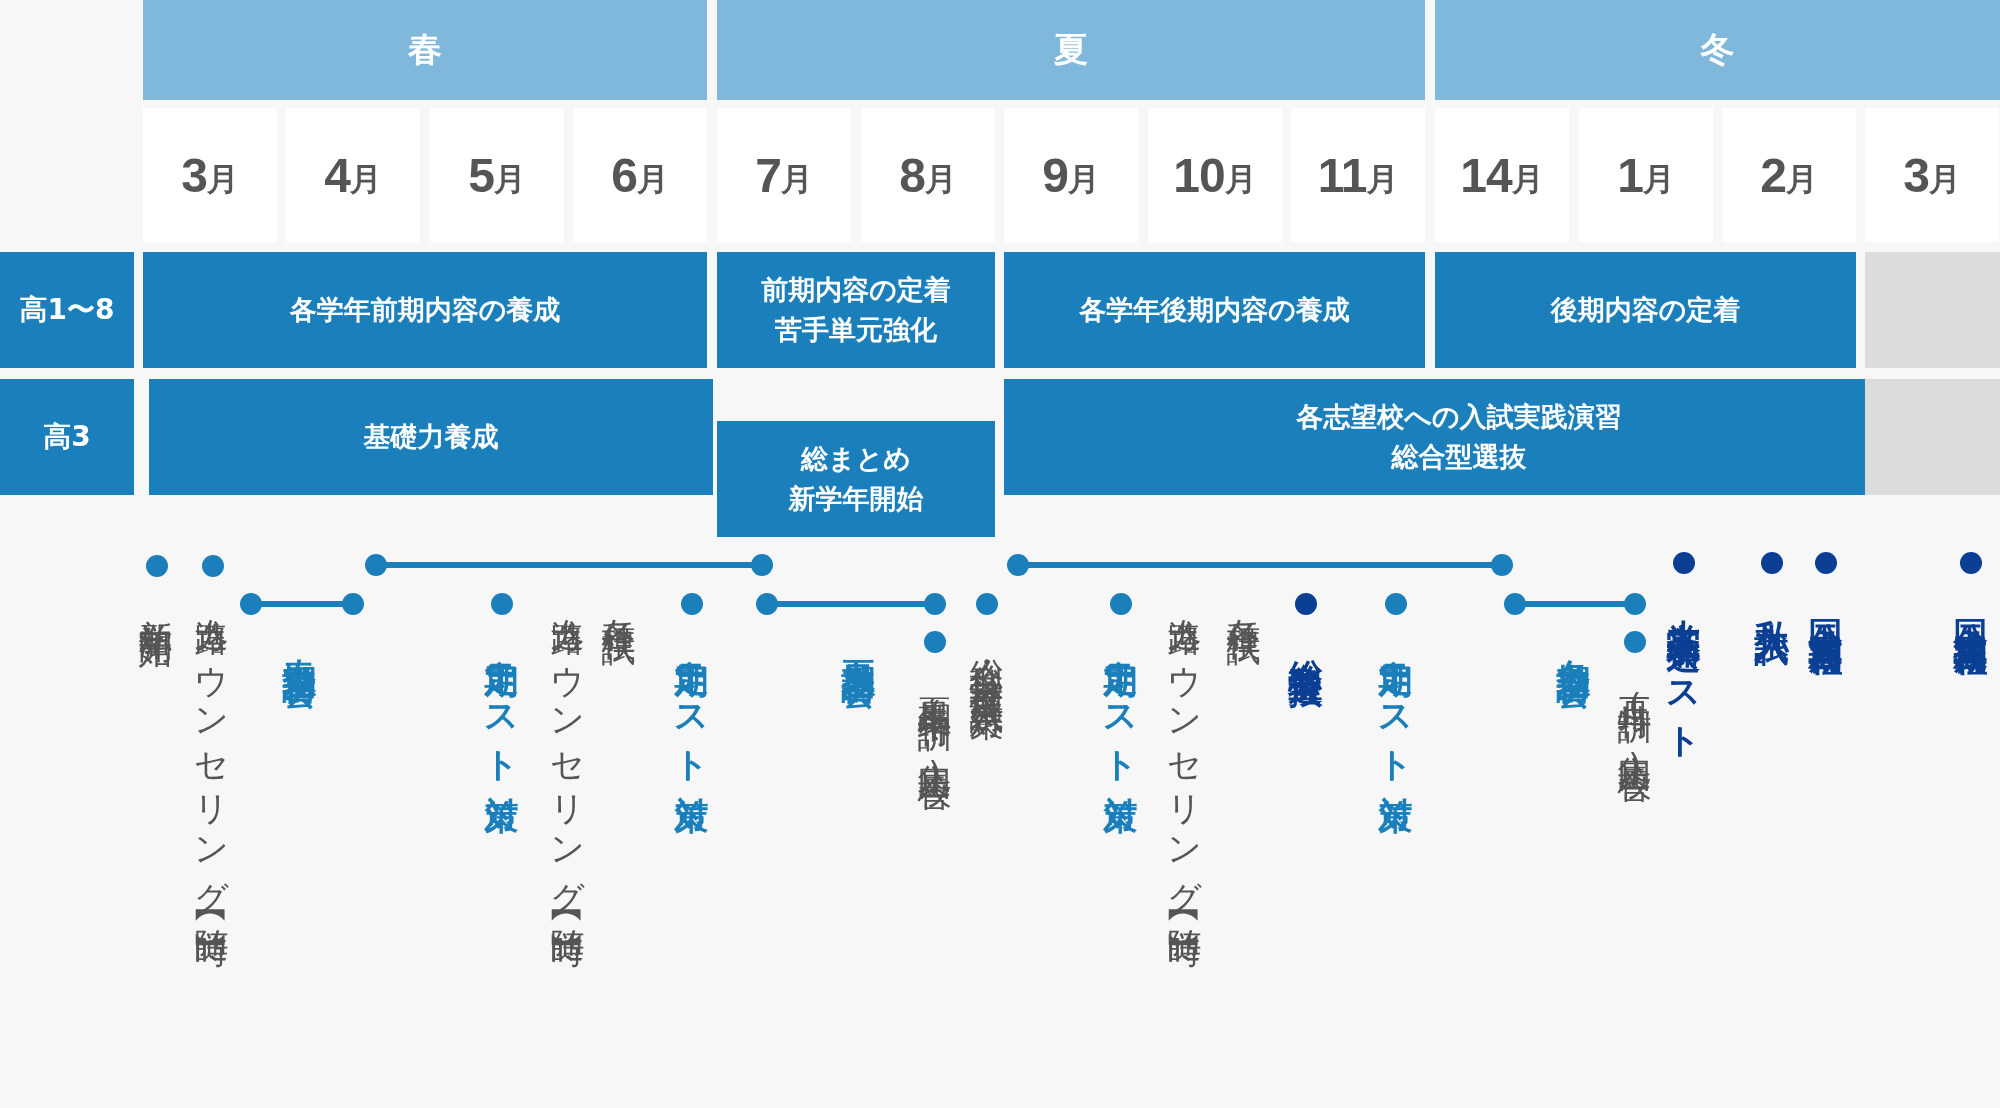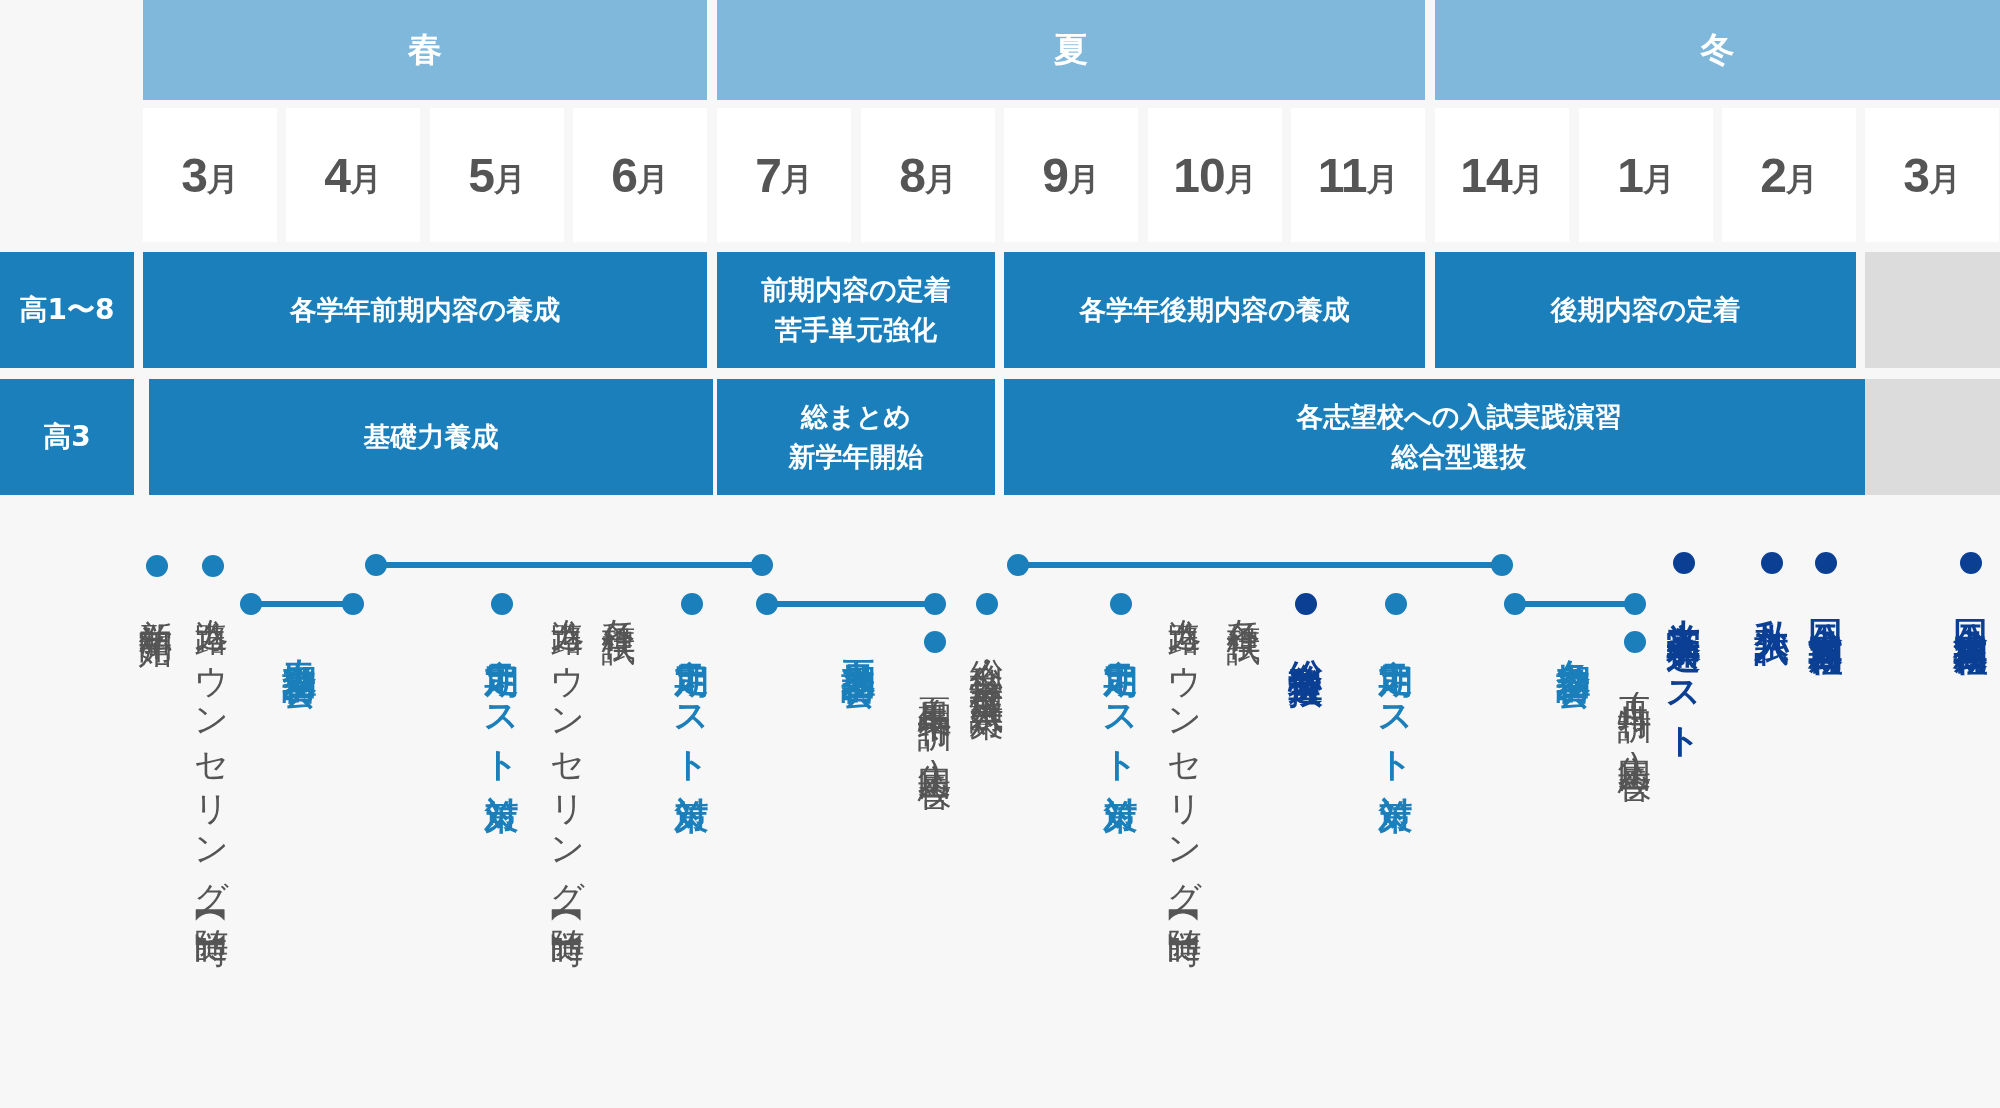--- a/index.html
+++ b/index.html
@@ -106,21 +106,21 @@
     <span>後期内容の定着</span>
   </div>
 <div class="abs block empty r1" style="left:1865px;width:135px;"></div>
 
 <div class="abs rowlabel r2">
     <span>高3</span>
   </div>
 <div class="abs block r2" style="left:149px;width:564px;">
     <span>基礎力養成</span>
   </div>
-<div class="abs block r2" style="left:717px;width:278px;">
+<div class="abs block r2" style="left:717px;width:278px;margin-top:42px;">
     <span>総まとめ</span>
     <span>新学年開始</span>
   </div>
 <div class="abs block r2" style="left:1004px;width:910px;">
     <span>各志望校への入試実践演習</span>
     <span>総合型選抜</span>
   </div>
 <div class="abs block empty r2" style="left:1865px;width:135px;"></div>
 
 <div class="abs line" style="left:376px;top:562px;width:386px;"></div>

